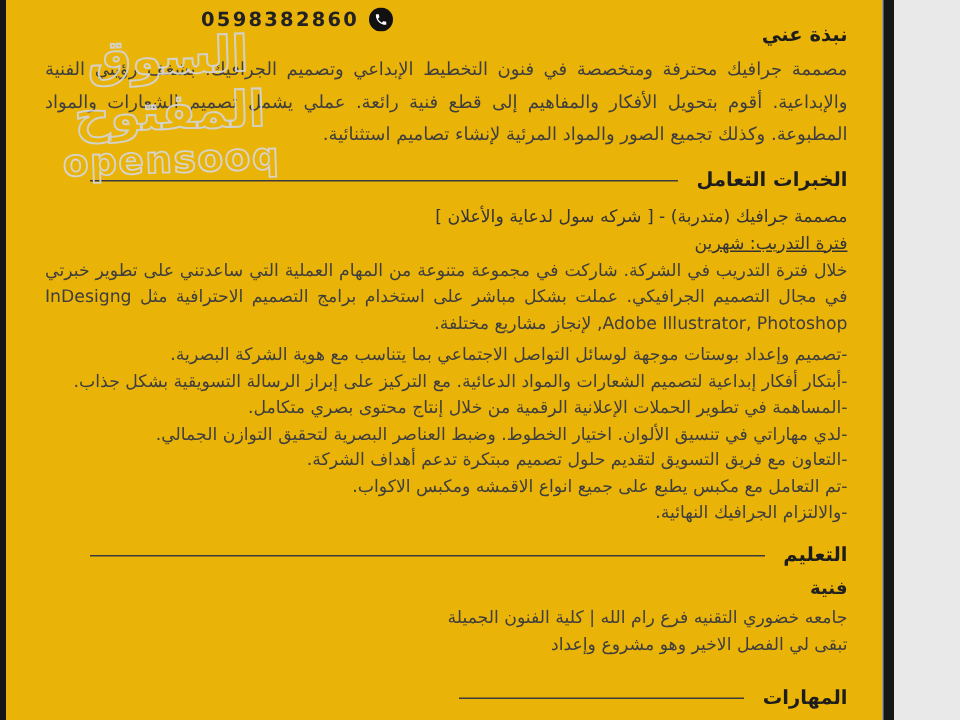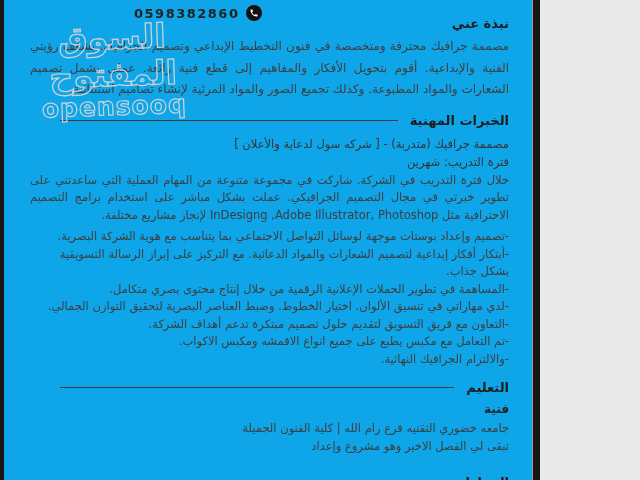--- a/index.html
+++ b/index.html
@@ -1,18 +1,18 @@
 <!DOCTYPE html>
 <html lang="ar"><head>
 <meta charset="utf-8">
 <style>
   html,body{margin:0;padding:0;background:#e9e9e9;}
   .page{
-    position:relative; width:540px; height:480px; overflow:hidden;
-    background:#0ea5e9; font-family:"DejaVu Sans", sans-serif; color:#3d3d3d;
+    position:relative; width:596px; height:480px; overflow:hidden;
+    background:#eab308; font-family:"DejaVu Sans", sans-serif; color:#3d3d3d;
   }
   .edge{position:absolute; top:0; bottom:0; background:#161616;}
   .edge.left{left:0; width:4px;}
   .edge.right{right:0; width:7px; box-shadow:-1px 0 0 #9a9a9a;}
   .content{
     position:absolute; top:0; left:4px; right:7px; bottom:0;
     padding:4px 24px 0 26px; direction:rtl; text-align:right;
   }
   .phone-row{
     position:absolute; top:5px; left:130px; direction:ltr;
@@ -23,21 +23,21 @@
   .sec-title{font-size:13px; font-weight:bold; color:#1d1d1d; white-space:nowrap;}
   .about-title{margin-top:12px;}
   .about-text{
     margin-top:5px; font-size:12px; line-height:21.5px; color:#3e3e3e;
     text-align:justify; text-align-last:right;
   }
   .sec-header{display:flex; align-items:center; margin-top:12px;}
   .sec-line{flex:1 1 auto; border-top:1.5px solid #3c3c3c; margin-right:12px; margin-left:30px; height:0;}
   .sec-line.short{flex:0 0 auto; width:190px;}
   .xp-job{margin-top:9px; font-size:11.5px; color:#343434;}
-  .xp-duration{margin-top:4px; font-size:11.5px; color:#343434;}
+  .xp-duration{margin-top:4px; font-size:11.5px; color:#343434;text-decoration:underline;}
   .xp-summary{
     margin-top:3px; font-size:11.5px; line-height:17.5px; color:#3e3e3e;
     text-align:justify; text-align-last:right;
   }
   .bullets{margin-top:4px; font-size:11.5px; line-height:17.5px; color:#3e3e3e;}
   .bullet-item{white-space:normal;}
   .edu-degree{margin-top:7px; font-size:12px; font-weight:bold; color:#222;}
   .edu-school{margin-top:5px; font-size:11.5px; color:#3e3e3e;}
   .edu-note{margin-top:4px; font-size:11.5px; color:#3e3e3e;}
   .skills-header{margin-top:22px;}
@@ -70,21 +70,21 @@
         <g transform="translate(5.1 5.1) scale(0.58)">
           <path fill="#ffffff" d="M6.62 10.79c1.44 2.83 3.76 5.14 6.59 6.59l2.2-2.2c.27-.27.67-.36 1.02-.24 1.12.37 2.33.57 3.57.57.55 0 1 .45 1 1V20c0 .55-.45 1-1 1-9.39 0-17-7.61-17-17 0-.55.45-1 1-1h3.5c.55 0 1 .45 1 1 0 1.25.2 2.45.57 3.57.11.35.03.74-.25 1.02l-2.2 2.2z"></path>
         </g>
       </svg>
     </div>
 
     <div class="sec-title about-title">نبذة عني</div>
     <div class="about-text">مصممة جرافيك محترفة ومتخصصة في فنون التخطيط الإبداعي وتصميم الجرافيك. بشغف رؤيتي الفنية والإبداعية. أقوم بتحويل الأفكار والمفاهيم إلى قطع فنية رائعة. عملي يشمل تصميم الشعارات والمواد المطبوعة. وكذلك تجميع الصور والمواد المرئية لإنشاء تصاميم استثنائية.</div>
 
     <div class="sec-header">
-      <div class="sec-title">الخبرات المهنية</div>
+      <div class="sec-title">الخبرات التعامل</div>
       <div class="sec-line"></div>
     </div>
     <div class="xp-job">مصممة جرافيك (متدربة)   - [ شركه سول لدعاية والأعلان ]</div>
     <div class="xp-duration">فترة التدريب: شهرين</div>
     <div class="xp-summary">خلال فترة التدريب في الشركة. شاركت في مجموعة متنوعة من المهام العملية التي ساعدتني على تطوير خبرتي في مجال التصميم الجرافيكي. عملت بشكل مباشر على استخدام برامج التصميم الاحترافية مثل InDesigng ,Adobe Illustrator, Photoshop لإنجاز مشاريع مختلفة.</div>
     <div class="bullets">
         <div class="bullet-item">-تصميم وإعداد بوستات موجهة لوسائل التواصل الاجتماعي بما يتناسب مع هوية الشركة البصرية.</div>
         <div class="bullet-item">-أبتكار أفكار إبداعية لتصميم الشعارات والمواد الدعائية. مع التركيز على إبراز الرسالة التسويقية بشكل جذاب.</div>
         <div class="bullet-item">-المساهمة في تطوير الحملات الإعلانية الرقمية من خلال إنتاج محتوى بصري متكامل.</div>
         <div class="bullet-item">-لدي مهاراتي في تنسيق الألوان. اختيار الخطوط. وضبط العناصر البصرية لتحقيق التوازن الجمالي.</div>

